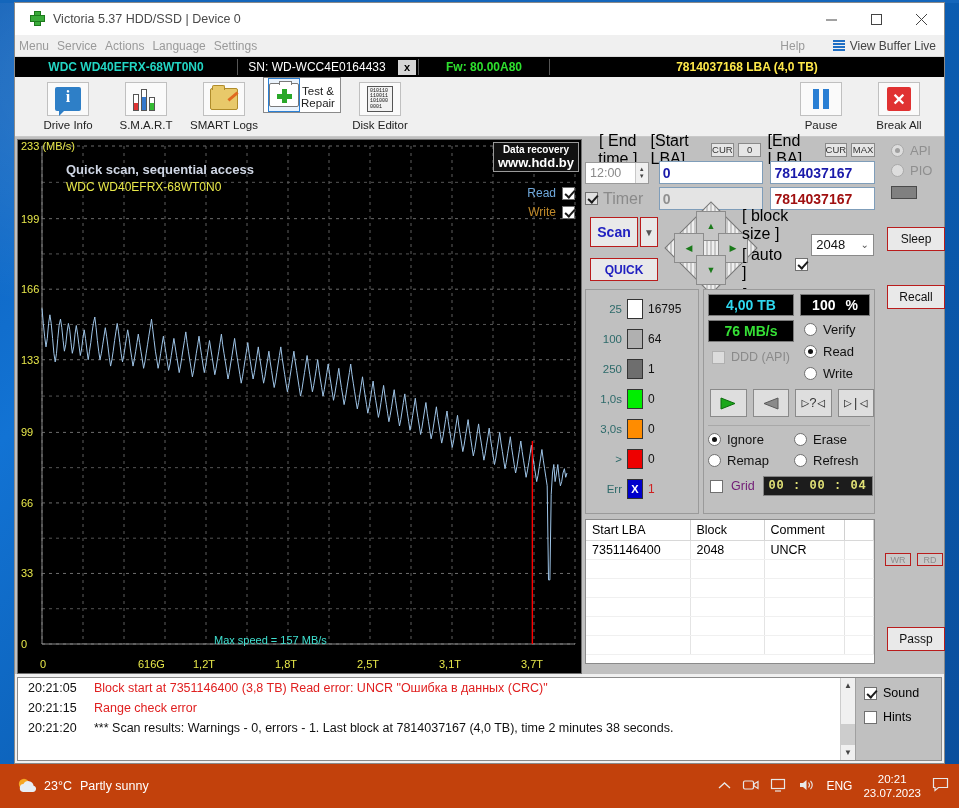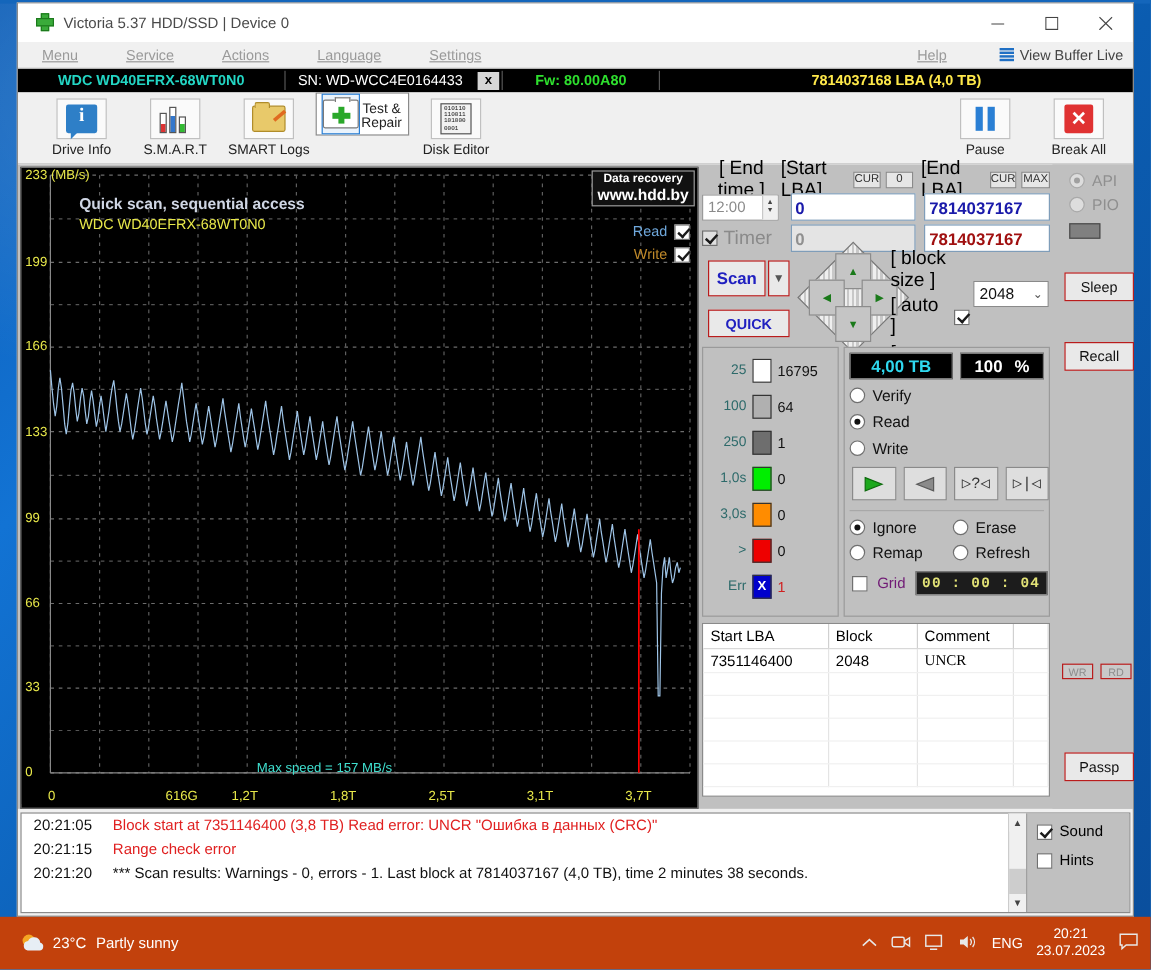--- a/index.html
+++ b/index.html
@@ -45,21 +45,21 @@
   .tb-title{ color:#4a4a4a; font-size:12.5px; margin-left:4px;}
   .win-btns{ position:absolute; right:0; top:0; height:32px; display:flex;}
   .win-btn{ width:45px; height:32px; display:flex; align-items:center; justify-content:center;
             color:#555; font-size:13px;}
   
   .menubar{
     height:22px; background:#f0f0f0; display:flex; align-items:center;
     font-size:12px; color:#9a9a9a; border-bottom:1px solid #dcdcdc; flex:none;
     position:relative;
   }
-  .menubar .mi{ padding:0 20px;text-decoration:underline; }
+  .menubar .mi{ padding:0 4px; }
   .menubar .mi.help{ position:absolute; right:135px; }
   .vbl{ position:absolute; right:8px; display:flex; align-items:center; gap:5px; color:#444;}
   .vbl-ico{ width:12px; height:12px; display:inline-block; position:relative;}
   .vbl-ico i{ position:absolute; left:0; width:12px; height:2px; background:#1f6fc4; display:block;}
   .vbl-ico i:nth-child(1){top:0}.vbl-ico i:nth-child(2){top:3px}
   .vbl-ico i:nth-child(3){top:6px}.vbl-ico i:nth-child(4){top:9px}
   
   .drivebar{
     height:20px; background:#000; display:flex; align-items:center; flex:none;
     font-size:12px; font-weight:bold;
@@ -531,20 +531,27 @@
 
       <div class="grpbox" style="left:121px;top:152px;width:172px;height:225px;">
         <div style="display:flex;padding:4px 0 0 4px;gap:6px;">
           <div class="ledbox" style="width:86px;height:22px;color:#2fd8ef;font-size:14px;">4,00 TB</div>
           <div class="ledbox" style="width:70px;height:22px;color:#ffffff;font-size:14px;gap:10px;">
             <span>100</span>
             <span>%</span>
           </div>
         </div>
         <div style="display:flex;padding:4px 0 0 4px;gap:10px;align-items:flex-start;">
+          <div>
+            <div class="ledbox" style="width:86px;height:22px;color:#35e035;font-size:14px;">76 MB/s</div>
+            <div style="display:flex;align-items:center;gap:6px;margin-top:8px;margin-left:4px;">
+              <span class="cbx" style="background:#dcdcdc;border-color:#b0b0b0;"></span>
+              <span class="lblk lgray" style="font-size:12.5px;">DDD (API)</span>
+            </div>
+          </div>
           <div style="padding-top:2px;">
             <div class="rrow" style="margin-bottom:7px;">
               <span class="radio"></span>
               <span>Verify</span>
             </div>
             <div class="rrow" style="margin-bottom:7px;">
               <span class="radio on"></span>
               <span>Read</span>
             </div>
             <div class="rrow">
@@ -606,21 +613,21 @@
             <th style="width:104px">Start LBA</th>
             <th style="width:74px">Block</th>
             <th style="width:80px">Comment</th>
             <th></th>
           </tr>
             </thead>
           <tbody id="errbody">
               <tr>
                 <td>7351146400</td>
                 <td>2048</td>
-                <td style=" font-family: Liberation Serif, serif;">UNCR</td>
+                <td style="">UNCR</td>
                 <td></td>
               </tr>
               <tr>
                 <td>&nbsp;</td>
                 <td>&nbsp;</td>
                 <td>&nbsp;</td>
                 <td>&nbsp;</td>
               </tr>
               <tr>
                 <td>&nbsp;</td>

